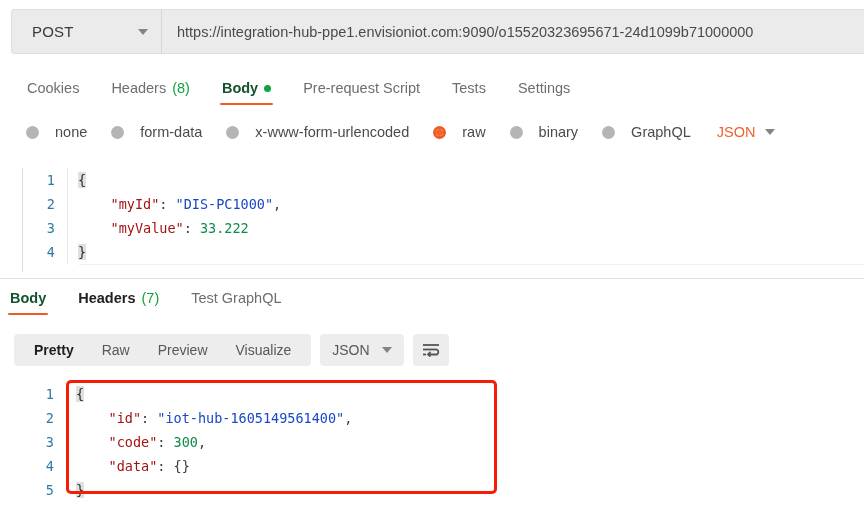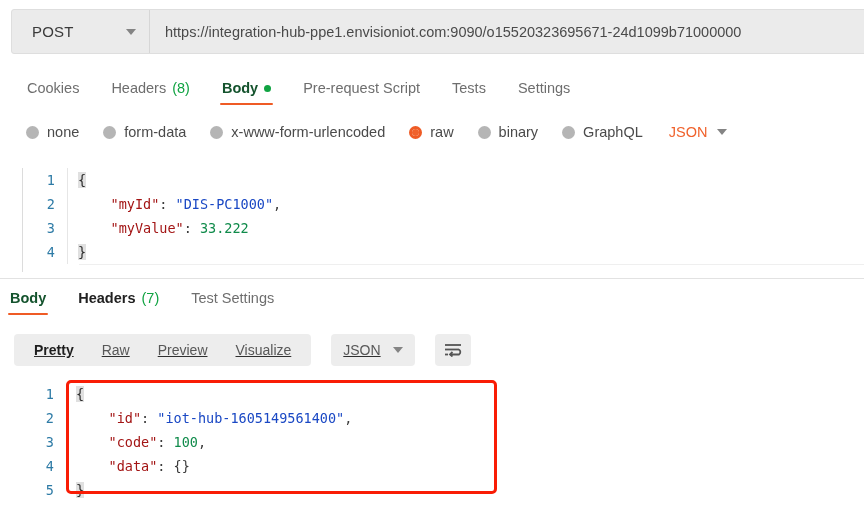--- a/index.html
+++ b/index.html
@@ -24,21 +24,21 @@
     right: -6px;
     height: 45px;
     display: flex;
     align-items: stretch;
     background: #ebebeb;
     border: 1px solid #dedede;
     border-radius: 3px;
     box-sizing: border-box;
   }
   .method-select {
-    width: 138px;
+    width: 150px;
     display: flex;
     align-items: center;
     justify-content: space-between;
     padding: 0 13px 0 20px;
     border-right: 1px solid #d6d6d6;
     box-sizing: border-box;
   }
   .method-label {
     font-size: 15px;
     color: #3a3a3a;
@@ -109,21 +109,21 @@
   .body-types {
     position: absolute;
     left: 26px;
     top: 124px;
     display: flex;
     align-items: center;
   }
   .radio-item {
     display: flex;
     align-items: center;
-    gap: 8px;
+    gap: 16px;
     margin-right: 24px;
     font-size: 14.5px;
     color: #4b4b4b;
   }
   .radio {
     width: 13px;
     height: 13px;
     border-radius: 50%;
     background: #b5b5b5;
     flex: none;
@@ -227,22 +227,21 @@
   .res-tabs .tab:first-child { padding-left: 10px; }
   .res-tabs .tab.active::after { left: 8px; right: 14px; }
 
   
   .view-bar {
     position: absolute;
     left: 14px;
     top: 334px;
     display: flex;
     align-items: center;
-    gap: 20px;
-    text-decoration: underline;
+    gap: 9px;
   }
   .seg-group {
     display: flex;
     align-items: center;
     background: #ededed;
     border-radius: 4px;
     height: 32px;
     padding: 0 6px;
   }
   .seg {
@@ -389,21 +388,21 @@
 
 <div class="res-tabs">
   <div class="tab active">
     <span>Body</span>
   </div>
   <div class="tab">
     <span style="font-weight:bold;color:#212121">Headers</span>
     <span class="count-green">(7)</span>
   </div>
   <div class="tab">
-    <span>Test Settings</span>
+    <span>Test GraphQL</span>
   </div>
 </div>
 
 <div class="view-bar">
   <div class="seg-group">
     <div class="seg active">Pretty</div>
     <div class="seg">Raw</div>
     <div class="seg">Preview</div>
     <div class="seg">Visualize</div>
   </div>
@@ -426,21 +425,21 @@
   <div class="code-row">
     <div class="gutter">1</div>
     <div class="code-line" style="border-left:none"><span class="brace">{</span></div>
   </div>
   <div class="code-row">
     <div class="gutter">2</div>
     <div class="code-line" style="border-left:none"><span class="p">    </span><span class="k">"id"</span><span class="p">: </span><span class="s">"iot-hub-1605149561400"</span><span class="p">,</span></div>
   </div>
   <div class="code-row">
     <div class="gutter">3</div>
-    <div class="code-line" style="border-left:none"><span class="p">    </span><span class="k">"code"</span><span class="p">: </span><span class="n">100</span><span class="p">,</span></div>
+    <div class="code-line" style="border-left:none"><span class="p">    </span><span class="k">"code"</span><span class="p">: </span><span class="n">300</span><span class="p">,</span></div>
   </div>
   <div class="code-row">
     <div class="gutter">4</div>
     <div class="code-line" style="border-left:none"><span class="p">    </span><span class="k">"data"</span><span class="p">: </span><span class="p">{}</span></div>
   </div>
   <div class="code-row">
     <div class="gutter">5</div>
     <div class="code-line" style="border-left:none"><span class="brace">}</span></div>
   </div>
 </div>

